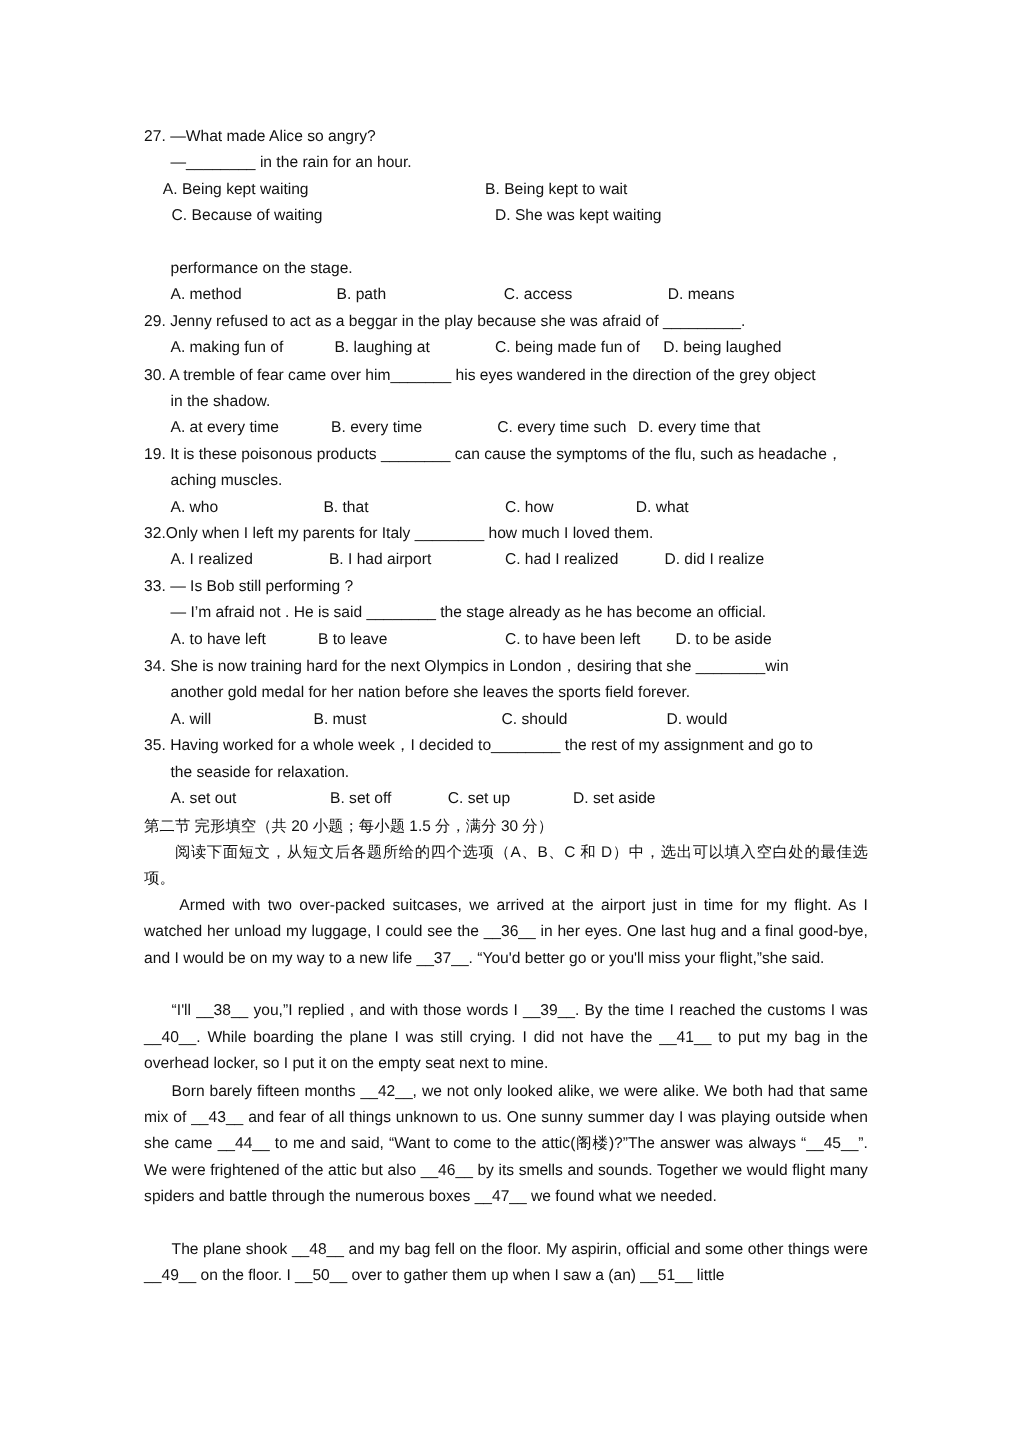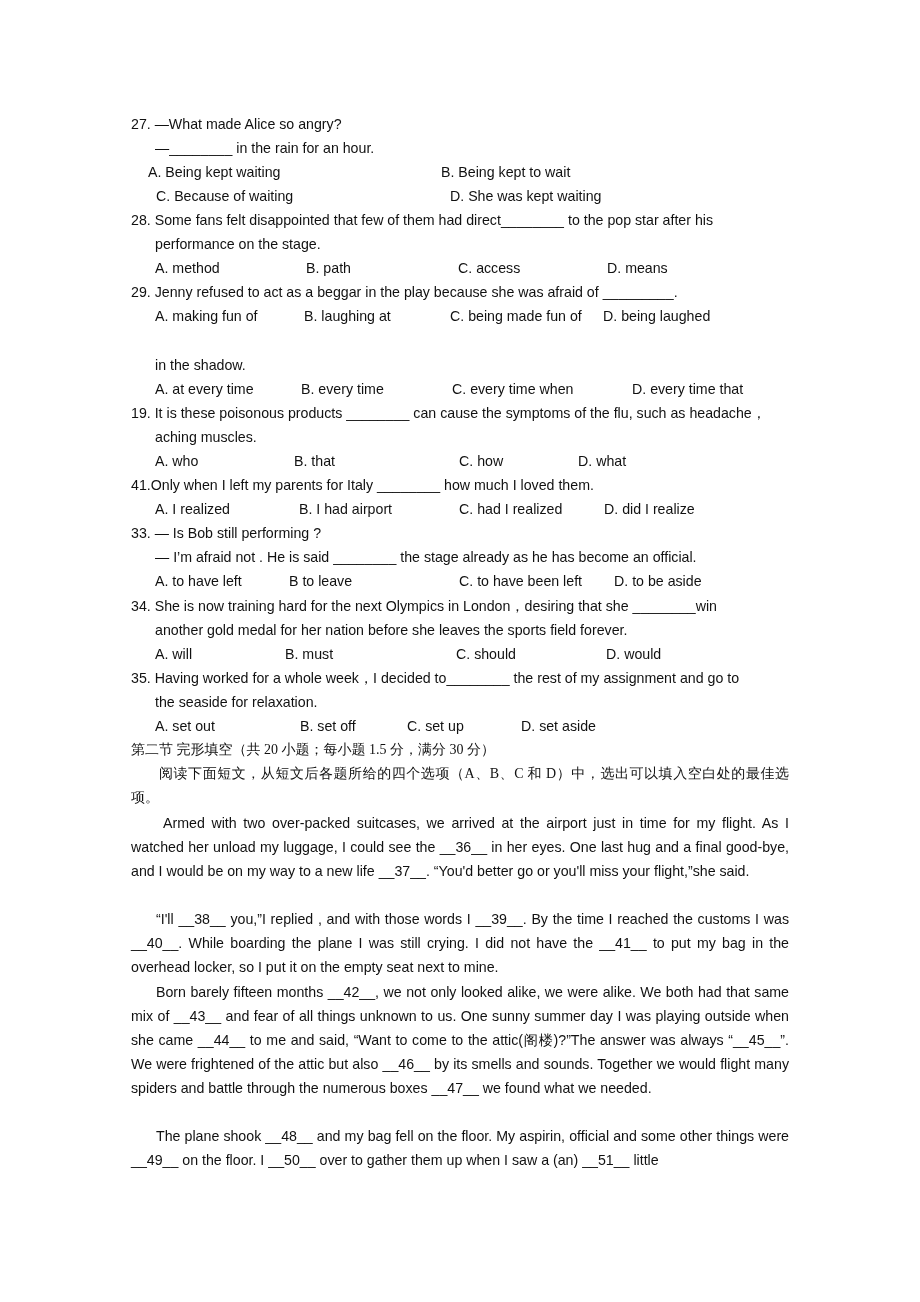--- a/index.html
+++ b/index.html
@@ -3,61 +3,61 @@
 <meta charset="utf-8">
 <style>
   html, body { margin: 0; padding: 0; background: #ffffff; }
   body { width: 920px; height: 1302px; position: relative; overflow: hidden;
          font-family: "Liberation Sans", "DejaVu Sans", sans-serif; color: #111; }
   .page { position: absolute; left: 0; top: 0; width: 744px; height: 1302px; }
   .ln { position: absolute; font-size: 14.2px; line-height: 24px; white-space: nowrap; }
   .opt { position: absolute; font-size: 14.2px; line-height: 24px; white-space: nowrap; }
   .justify { position: absolute; left: 131px; width: 658px; font-size: 14.2px; line-height: 24.1px;
              text-align: justify; text-align-last: left; }
-  .cn { font-family: Liberation Serif, serif; font-size: 14px; }
+  .cn { font-family: Liberation Sans, sans-serif; font-size: 14px; }
 </style>
 </head>
 <body>
 
 <div class="page">
 
   <div class="ln" style="left:131px;top:112px">27. —What made Alice so angry?</div>
   <div class="ln" style="left:155px;top:136px">—________ in the rain for an hour.</div>
   <div class="opt" style="left:148px;top:160px">A. Being kept waiting</div>
   <div class="opt" style="left:441px;top:160px">B. Being kept to wait</div>
   <div class="opt" style="left:156px;top:184px">C. Because of waiting</div>
   <div class="opt" style="left:450px;top:184px">D. She was kept waiting</div>
 
-  <div class="ln" style="left:131px;top:208px">28. Some fans felt disappointed that few of them had direct________ to the pop star after his</div>
   <div class="ln" style="left:155px;top:232px">performance on the stage.</div>
   <div class="opt" style="left:155px;top:256px">A. method</div>
   <div class="opt" style="left:306px;top:256px">B. path</div>
   <div class="opt" style="left:458px;top:256px">C. access</div>
   <div class="opt" style="left:607px;top:256px">D. means</div>
 
   <div class="ln" style="left:131px;top:280px">29. Jenny refused to act as a beggar in the play because she was afraid of _________.</div>
   <div class="opt" style="left:155px;top:304px">A. making fun of</div>
   <div class="opt" style="left:304px;top:304px">B. laughing at</div>
   <div class="opt" style="left:450px;top:304px">C. being made fun of</div>
   <div class="opt" style="left:603px;top:304px">D. being laughed</div>
 
+  <div class="ln" style="left:131px;top:329px">30. A tremble of fear came over him_______ his eyes wandered in the direction of the grey object</div>
   <div class="ln" style="left:155px;top:353px">in the shadow.</div>
   <div class="opt" style="left:155px;top:377px">A. at every time</div>
   <div class="opt" style="left:301px;top:377px">B. every time</div>
-  <div class="opt" style="left:452px;top:377px">C. every time when</div>
-  <div class="opt" style="left:632px;top:377px">D. every time that</div>
+  <div class="opt" style="left:452px;top:377px">C. every time such</div>
+  <div class="opt" style="left:580px;top:377px">D. every time that</div>
 
   <div class="ln" style="left:131px;top:401px">19. It is these poisonous products ________ can cause the symptoms of the flu, such as headache，</div>
   <div class="ln" style="left:155px;top:425px">aching muscles.</div>
   <div class="opt" style="left:155px;top:449px">A. who</div>
   <div class="opt" style="left:294px;top:449px">B. that</div>
   <div class="opt" style="left:459px;top:449px">C. how</div>
   <div class="opt" style="left:578px;top:449px">D. what</div>
 
-  <div class="ln" style="left:131px;top:473px">41.Only when I left my parents for Italy ________ how much I loved them.</div>
+  <div class="ln" style="left:131px;top:473px">32.Only when I left my parents for Italy ________ how much I loved them.</div>
   <div class="opt" style="left:155px;top:497px">A. I realized</div>
   <div class="opt" style="left:299px;top:497px">B. I had airport</div>
   <div class="opt" style="left:459px;top:497px">C. had I realized</div>
   <div class="opt" style="left:604px;top:497px">D. did I realize</div>
 
   <div class="ln" style="left:131px;top:521px">33. — Is Bob still performing ?</div>
   <div class="ln" style="left:155px;top:545px">— I’m afraid not . He is said ________ the stage already as he has become an official.</div>
   <div class="opt" style="left:155px;top:569px">A. to have left</div>
   <div class="opt" style="left:289px;top:569px">B to leave</div>
   <div class="opt" style="left:459px;top:569px">C. to have been left</div>

